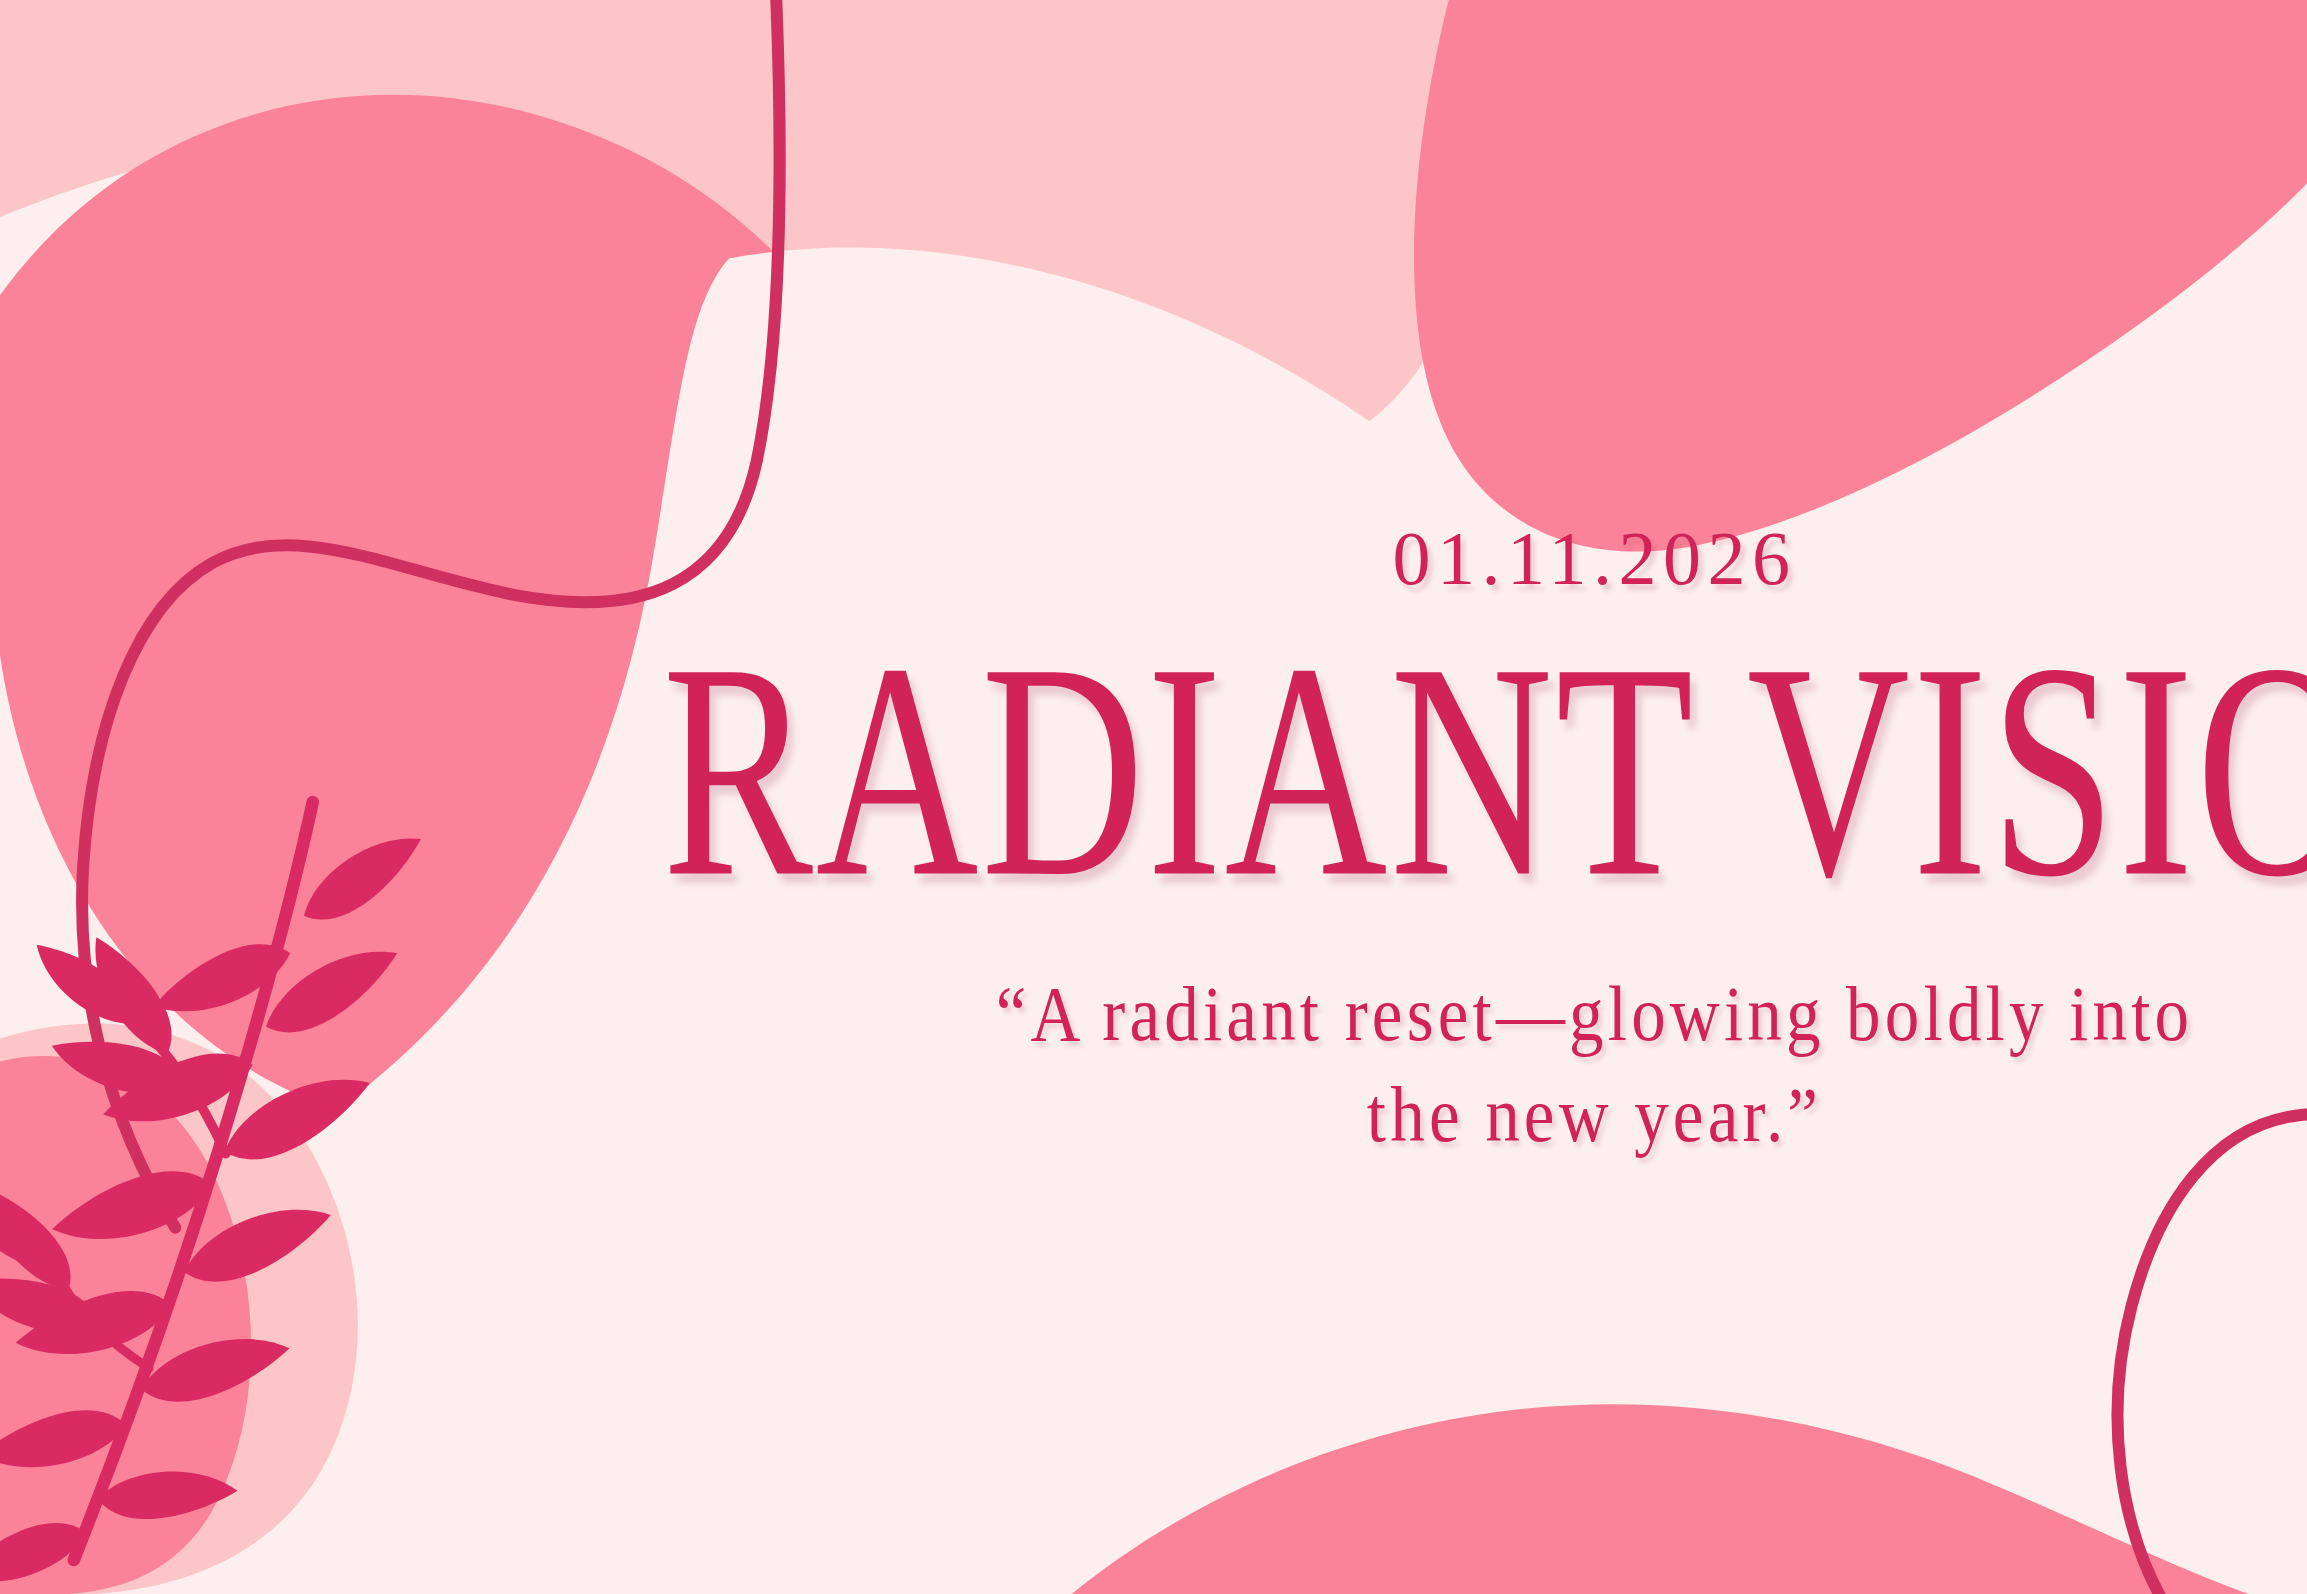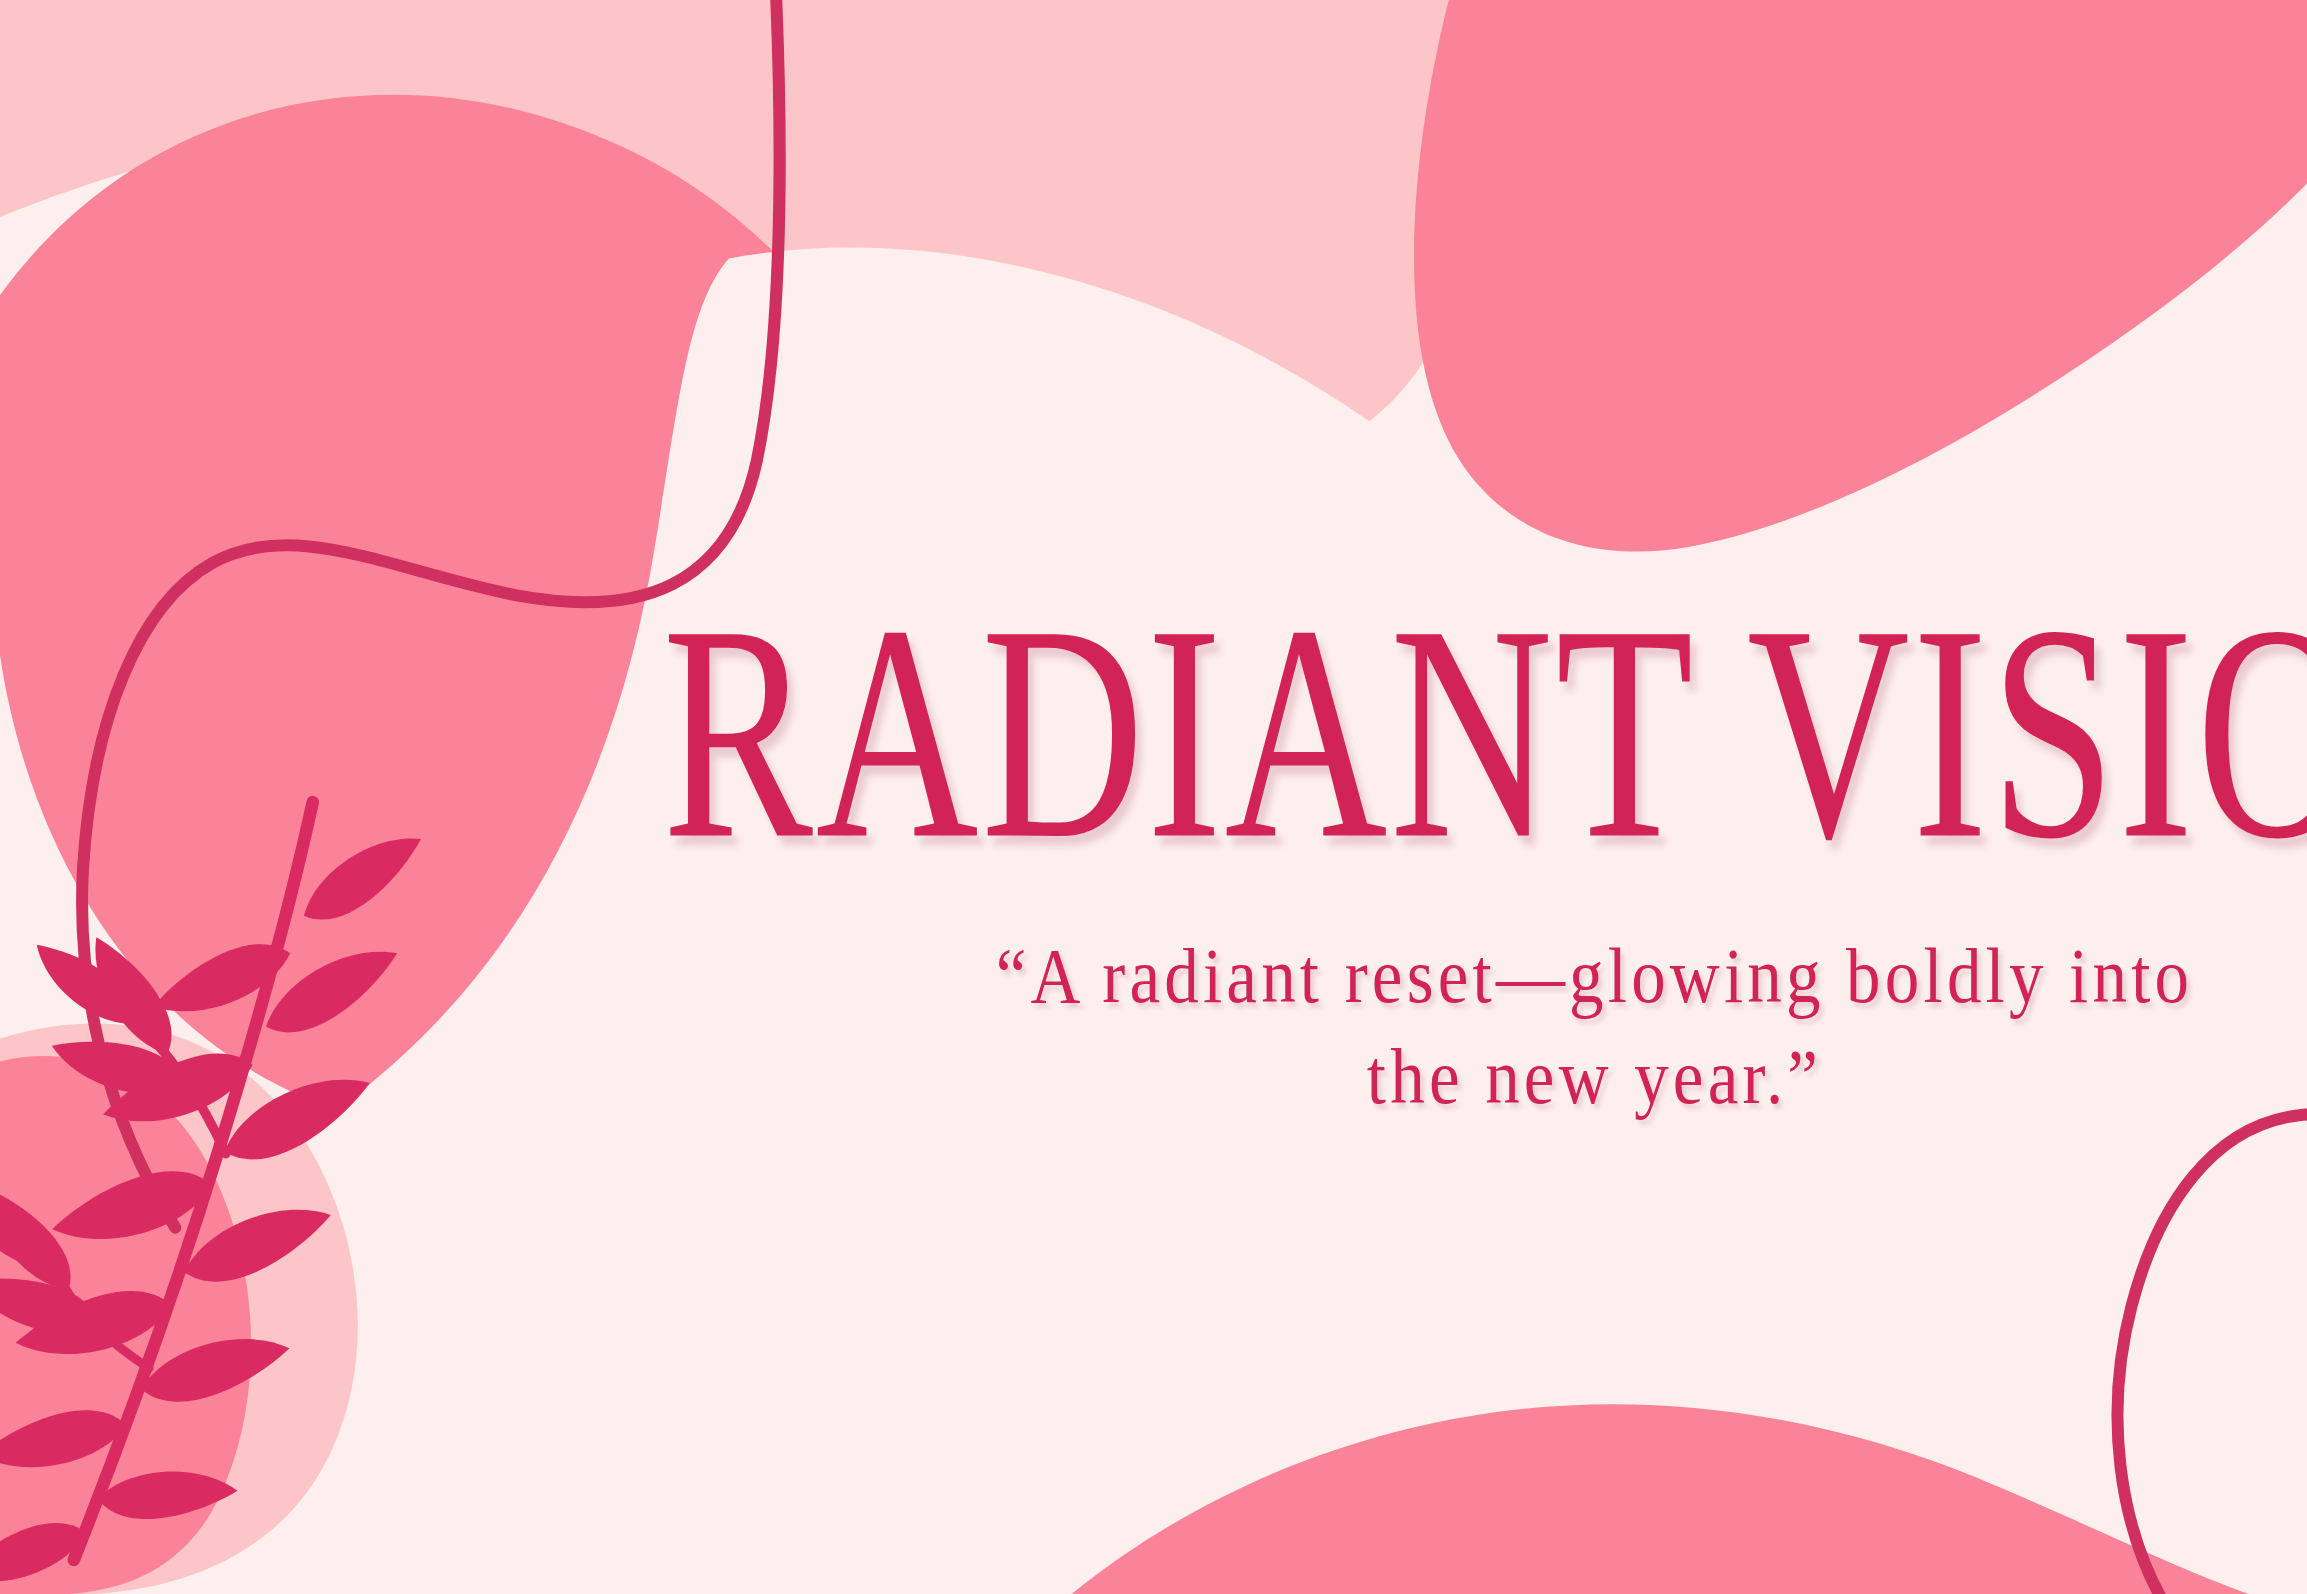--- a/index.html
+++ b/index.html
@@ -220,19 +220,20 @@
     </g>
 
     <g transform="translate(160,3380) rotate(-36) scale(0.80)">
       <use href="#branchArt"></use>
     </g>
 
   </svg>
 
   <div id="content">
     <div class="stack">
+      <div class="eyebrow-date">01.11.2026</div>
       <div class="headline">RADIANT VISION</div>
       <div class="tagline">“A radiant reset—glowing boldly into the new year.”</div>
     </div>
   </div>
 
 </div>
 
 
 </body></html>

